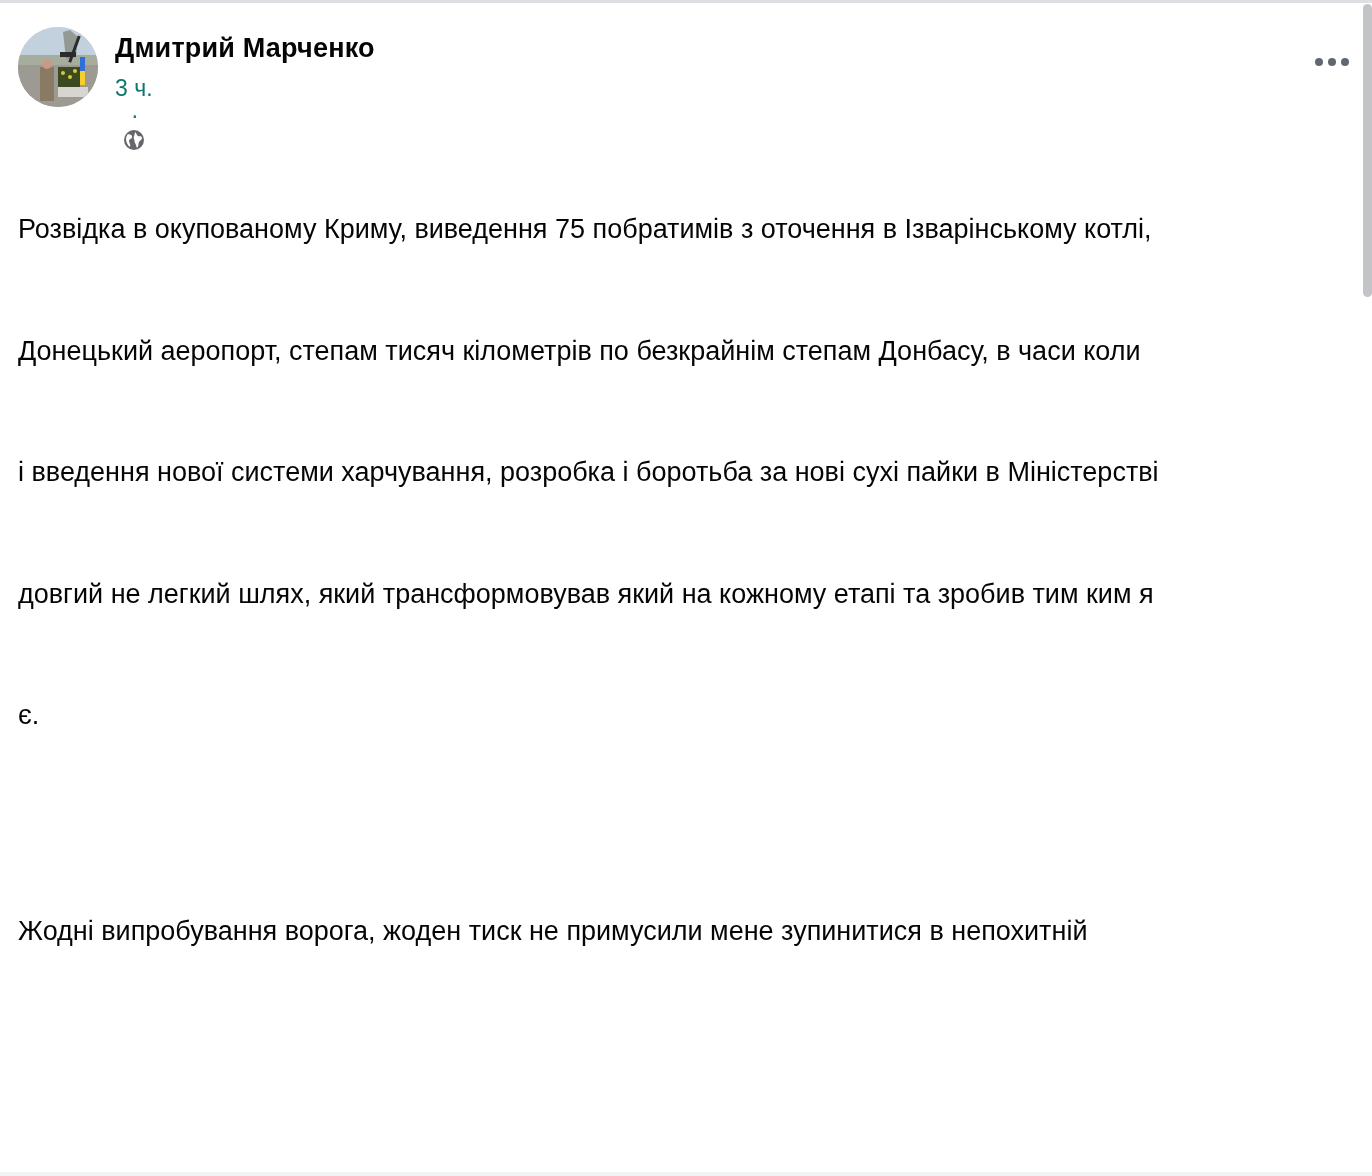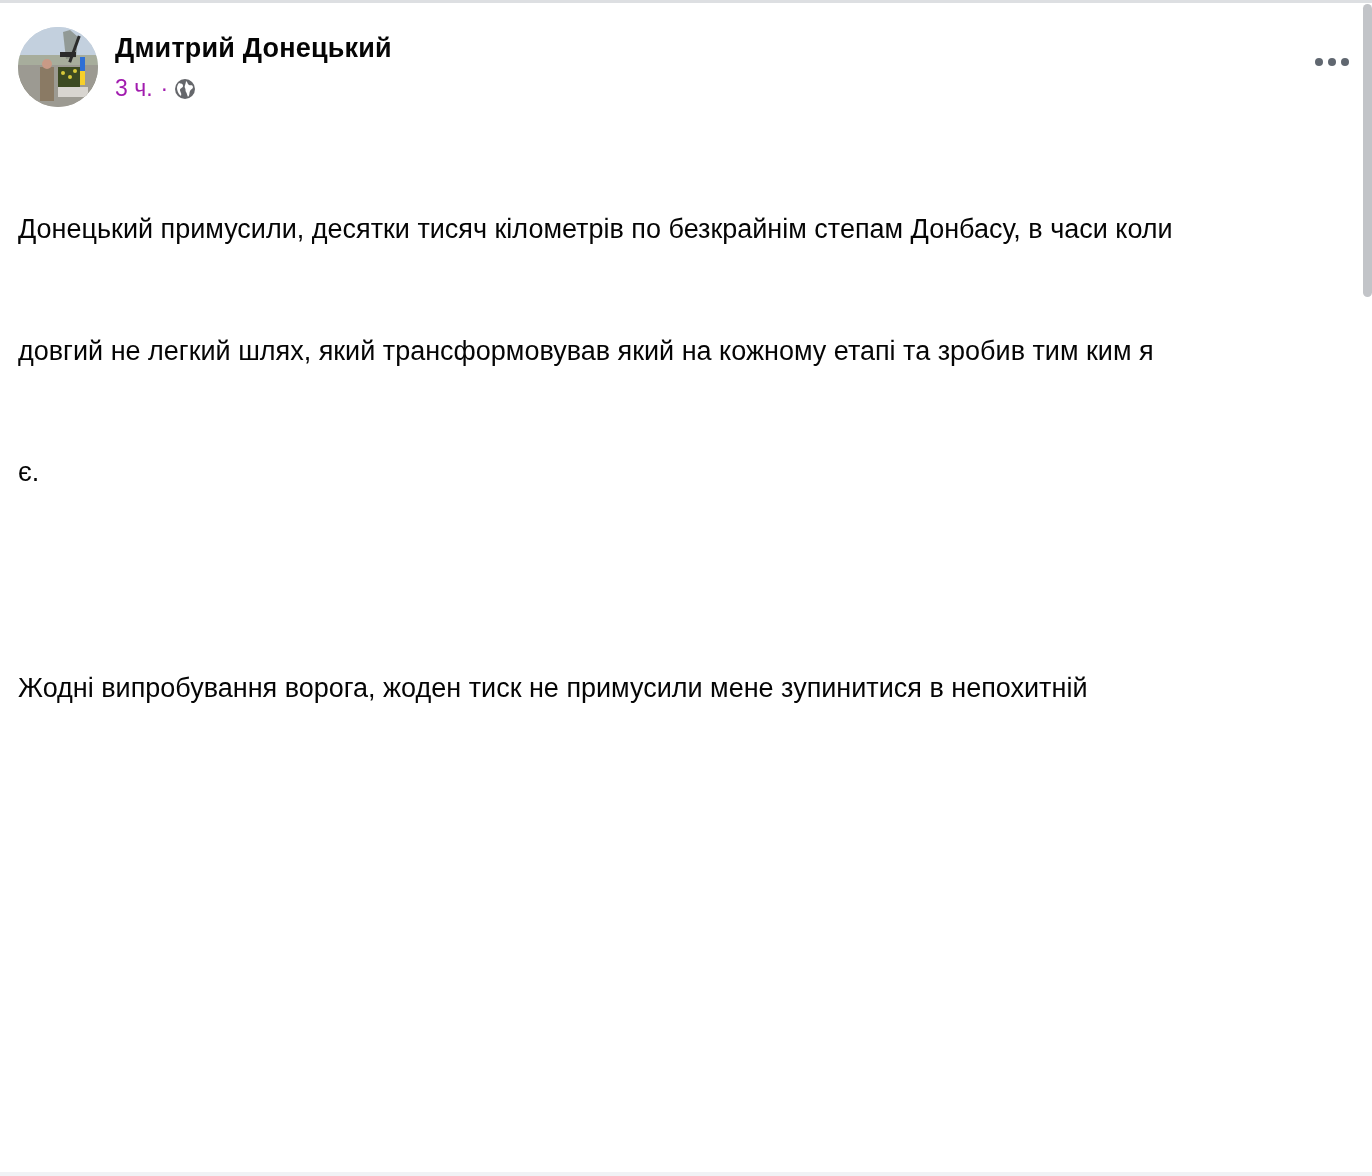--- a/index.html
+++ b/index.html
@@ -49,22 +49,23 @@
       letter-spacing: 0.2px;
       white-space: nowrap;
     }
     .meta {
       position: absolute;
       left: 97px;
       top: 48px;
       display: flex;
       align-items: center;
       font-size: 23px;
-      color: #a21caf;
+      color: #0f766e;
       white-space: nowrap;
+      flex-direction: column;
     }
     .meta .dot { margin: 0 6px 0 8px; }
     .globe-icon {
       width: 22px; height: 22px;
       display: inline-block;
     }
     .more-button {
       position: absolute;
       right: -14px;
       top: 24px;
@@ -132,40 +133,42 @@
         <circle cx="45" cy="46" r="2" fill="#d7c93a"></circle>
         <circle cx="52" cy="50" r="2" fill="#d7c93a"></circle>
         <circle cx="57" cy="44" r="2" fill="#d7c93a"></circle>
         <rect x="62" y="30" width="5" height="14" fill="#2f6fd6"></rect>
         <rect x="62" y="44" width="5" height="14" fill="#f6cf2a"></rect>
         <rect x="22" y="40" width="14" height="34" fill="#8a7a64"></rect>
         <circle cx="29" cy="37" r="5" fill="#c99a86"></circle>
         <rect x="40" y="60" width="30" height="10" fill="#d8d5d0"></rect>
       </svg>
     </div>
-    <div class="author-name">Дмитрий Донецький</div>
+    <div class="author-name">Дмитрий Марченко</div>
     <div class="meta">
       <span>3 ч.</span>
       <span class="dot">·</span>
       <svg class="globe-icon" viewBox="0 0 22 22">
         <circle cx="11" cy="11" r="10" fill="#65676b"></circle>
         <path d="M5 5 C7 6 9 5 9 8 C9 10 6 10 6 12 C6 14 8 15 7 18 C4 16 3 12 3 10 C3 8 4 6 5 5 Z" fill="#ffffff"></path>
         <path d="M12 3 C14 4 13 6 15 7 C17 8 18 6 19 9 C19 11 17 11 16 13 C15 15 16 17 14 19 C13 17 13 15 12 14 C11 13 12 11 11 10 C10 8 12 6 12 3 Z" fill="#ffffff"></path>
       </svg>
     </div>
     <div class="more-button">
       <span></span>
       <span></span>
       <span></span>
     </div>
   </div>
 
   <div class="body-text">
     <p>
-      <span class="line">Донецький примусили, десятки тисяч кілометрів по безкрайнім степам Донбасу, в часи коли</span>
+      <span class="line">Розвідка в окупованому Криму, виведення 75 побратимів з оточення в Ізварінському котлі,</span>
+      <span class="line">Донецький аеропорт, степам тисяч кілометрів по безкрайнім степам Донбасу, в часи коли</span>
+      <span class="line">і введення нової системи харчування, розробка і боротьба за нові сухі пайки в Міністерстві</span>
       <span class="line">довгий не легкий  шлях, який трансформовував який на кожному етапі та зробив тим ким я</span>
       <span class="line">є.</span>
     </p>
     <p>
       <span class="line">Жодні випробування ворога, жоден тиск не примусили мене зупинитися в непохитній</span>
       
       
     </p>
 
   </div>

